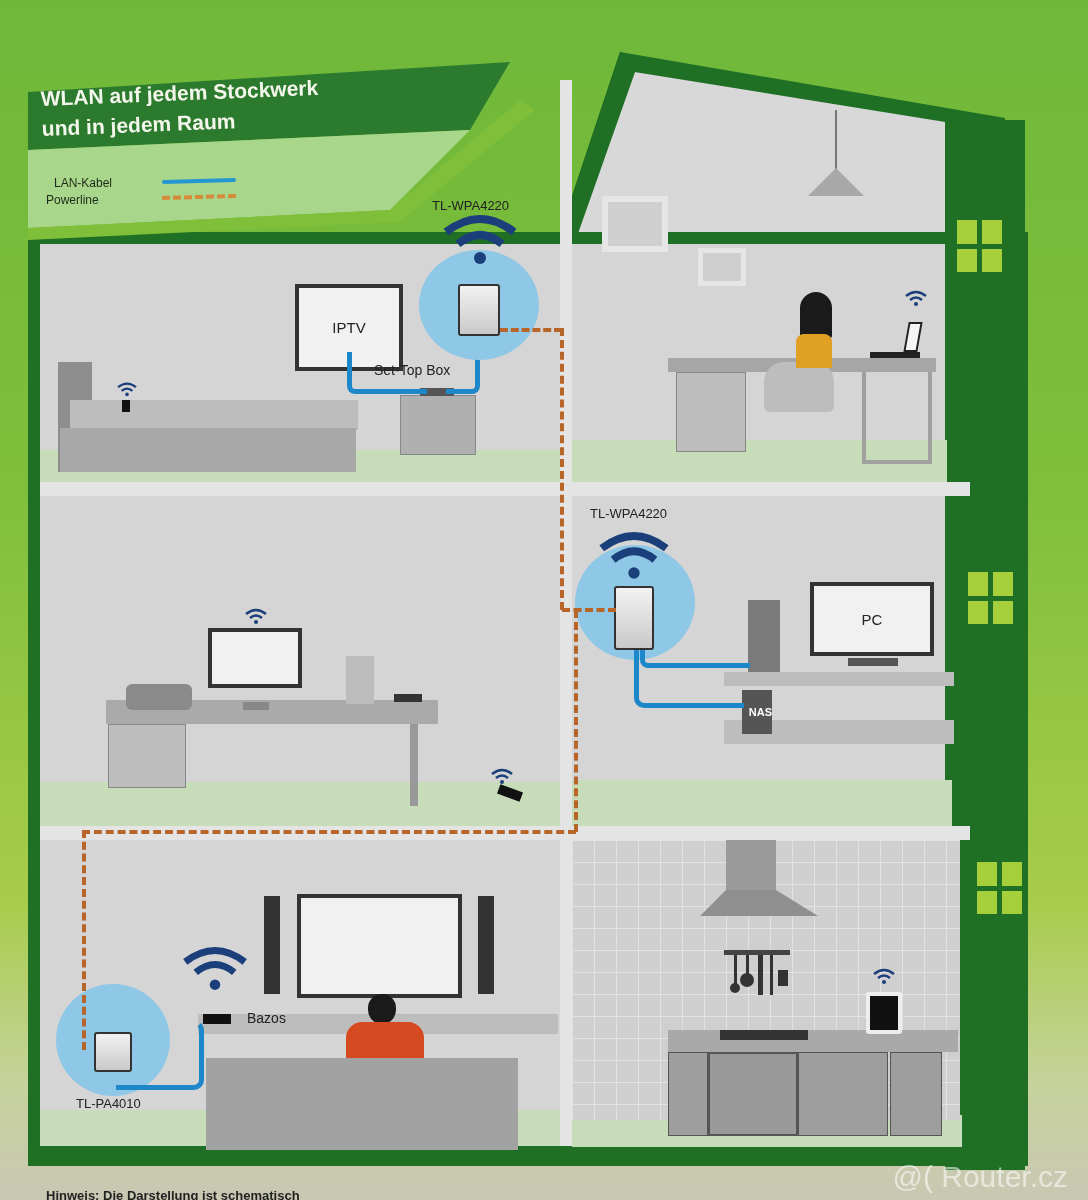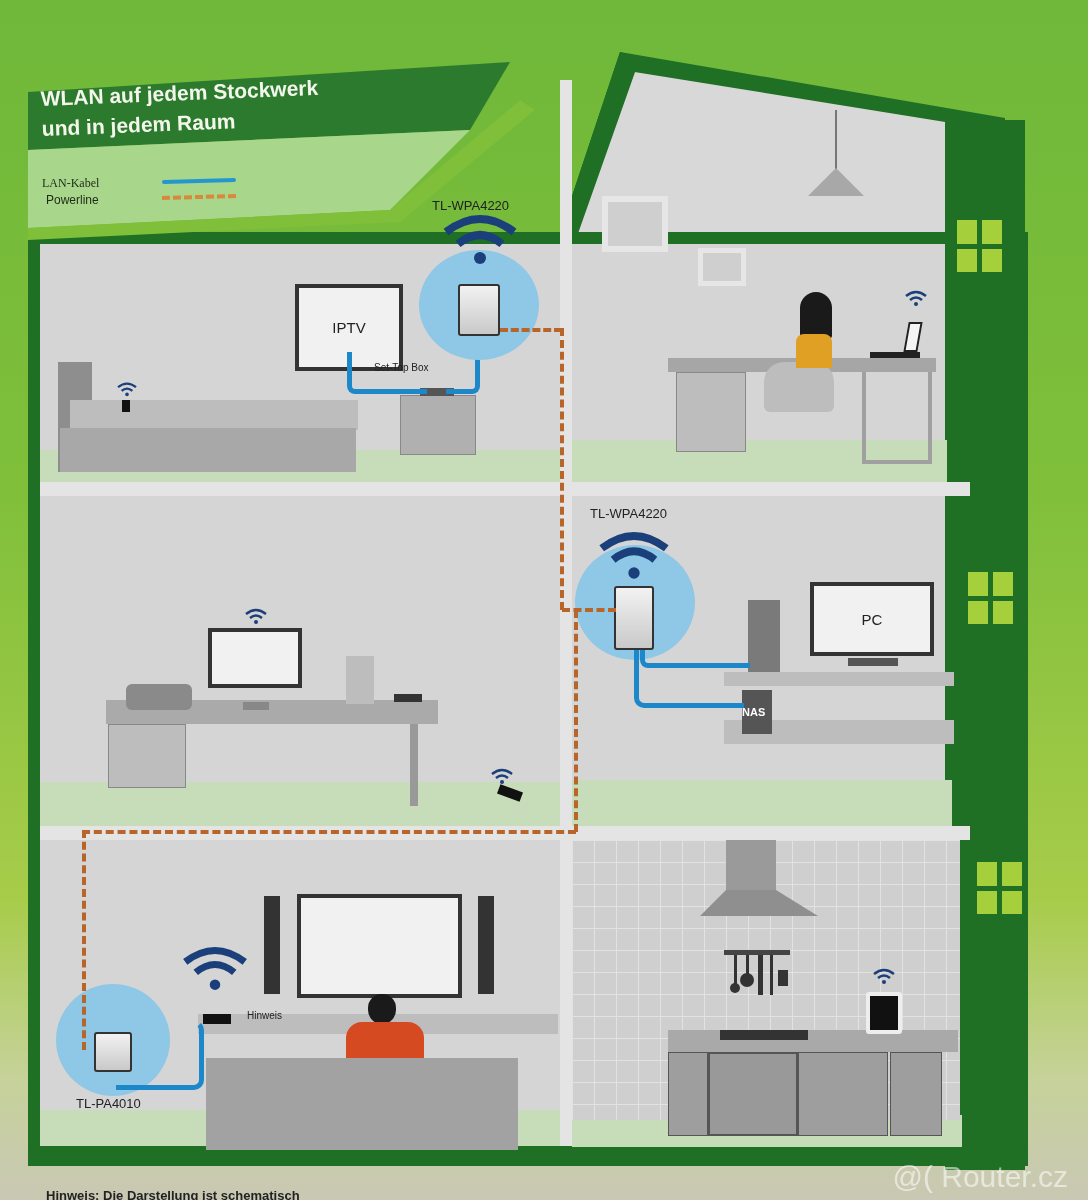--- a/index.html
+++ b/index.html
@@ -26,21 +26,21 @@
   .legend-row { position: absolute; font-size: 12px; color: #1f2a1a; }
   .legend-line-lan { position: absolute; left: 162px; top: 179px; width: 74px; height: 4px; background: #2497cf; border-radius: 2px; transform: rotate(-1.5deg); }
   .legend-line-pl { position: absolute; left: 162px; top: 195px; width: 74px; height: 0; border-top: 4px dashed #d88a3c; transform: rotate(-1.5deg); }
 
   
   .window { position: absolute; display: grid; grid-template-columns: 1fr 1fr; grid-template-rows: 1fr 1fr; gap: 5px; }
   .window div { background: #a6cf3c; }
 
   
   .lbl { position: absolute; font-size: 13px; color: #222; white-space: nowrap; }
-  .lbl-lg { font-size: 10px; }
+  .lbl-lg { font-size: 14px; }
 
   
   .coverage { position: absolute; border-radius: 50%; background: #8fc7e6; }
   .adapter { position: absolute; background: linear-gradient(180deg,#f2f2f2,#c9c9c9); border: 2px solid #333; border-radius: 3px; }
   .screen { position: absolute; background: #f1f1f1; border: 4px solid #333; display: flex; align-items: center; justify-content: center; font-size: 15px; color: #222; }
   .furn { position: absolute; background: #9c9c9c; }
   .furn-light { position: absolute; background: #bdbdbd; }
   .cable { position: absolute; border-color: #1d88c9; border-style: solid; border-width: 0; }
   .pl-dash-v { position: absolute; width: 0; border-left: 4px dashed #b8652a; }
   .pl-dash-h { position: absolute; height: 0; border-top: 4px dashed #b8652a; }
@@ -83,21 +83,21 @@
 
 <svg class="abs" style="left:0;top:0" width="560" height="240">
   <polygon points="28,92 510,62 470,130 28,150" fill="#2c7a2e"></polygon>
   <polygon points="28,150 470,130 390,210 28,228" fill="#a8d68a"></polygon>
   <polygon points="28,228 390,210 520,100 535,110 400,222 28,240" fill="#7fbf3a"></polygon>
 </svg>
 <div class="title-text">
   <div>WLAN auf jedem Stockwerk</div>
   <div>und in jedem Raum</div>
 </div>
-<div class="legend-row" style="left:42px;top:176px;font-family:Liberation Serif, serif;">LAN-Kabel</div>
+<div class="legend-row" style="left:54px;top:176px;">LAN-Kabel</div>
 <div class="legend-row" style="left:46px;top:193px;">Powerline</div>
 <div class="legend-line-lan"></div>
 <div class="legend-line-pl"></div>
 
 <div class="divider-v" style="left:560px;top:80px;height:1066px;"></div>
 <div class="divider-h" style="left:40px;top:482px;width:930px;"></div>
 <div class="divider-h" style="left:40px;top:826px;width:930px;"></div>
 
 <div class="floor-strip" style="left:40px;top:450px;width:520px;height:32px;"></div>
 <div class="floor-strip" style="left:572px;top:440px;width:375px;height:42px;"></div>
@@ -190,37 +190,37 @@
     </svg>
   <div class="adapter" style="left:614px;top:586px;width:40px;height:64px;"></div>
   <div class="lbl" style="left:590px;top:506px;">TL-WPA4220</div>
   <div class="furn" style="left:748px;top:600px;width:32px;height:74px;background:#7a7a7a;"></div>
   <div class="screen" style="left:810px;top:582px;width:124px;height:74px;">
       <span>PC</span>
     </div>
   <div class="furn" style="left:848px;top:658px;width:50px;height:8px;background:#555;"></div>
   <div class="furn-light" style="left:724px;top:672px;width:230px;height:14px;"></div>
   <div class="furn-light" style="left:724px;top:720px;width:230px;height:24px;"></div>
-  <div class="furn" style="left:742px;top:690px;width:30px;height:44px;background:#555;color:#fff;font-size:11px;font-weight:700;display:flex;align-items:center;justify-content:flex-start;">
+  <div class="furn" style="left:742px;top:690px;width:30px;height:44px;background:#555;color:#fff;font-size:11px;font-weight:700;display:flex;align-items:center;justify-content:flex-end;">
       <span>NAS</span>
     </div>
   <div class="cable" style="left:640px;top:650px;width:110px;height:18px;border-left-width:5px;border-bottom-width:5px;border-bottom-left-radius:8px;"></div>
   <div class="cable" style="left:634px;top:650px;width:110px;height:58px;border-left-width:5px;border-bottom-width:5px;border-bottom-left-radius:10px;"></div>
 </div>
 
 <div class="abs" style="left:0;top:0;">
   <div class="screen" style="left:297px;top:894px;width:165px;height:104px;"></div>
   <div class="furn" style="left:264px;top:896px;width:16px;height:98px;background:#333;"></div>
   <div class="furn" style="left:478px;top:896px;width:16px;height:98px;background:#333;"></div>
   <div class="furn-light" style="left:198px;top:1014px;width:360px;height:20px;"></div>
   <div class="abs" style="left:368px;top:994px;width:28px;height:30px;background:#1a1a1a;border-radius:14px;"></div>
   <div class="abs" style="left:346px;top:1022px;width:78px;height:38px;background:#d64a22;border-radius:16px 16px 0 0;"></div>
   <div class="furn" style="left:206px;top:1058px;width:312px;height:92px;background:#a2a2a2;"></div>
   <div class="furn" style="left:203px;top:1014px;width:28px;height:10px;background:#111;"></div>
-  <div class="lbl lbl-lg" style="left:247px;top:1010px;">Hinweis</div>
+  <div class="lbl lbl-lg" style="left:247px;top:1010px;">Bazos</div>
   <svg class="wifi" style="left:180px;top:942px" width="70" height="52" viewBox="0 0 80 58">
       <path d="M6 22 Q40 -4 74 22" stroke="#1b3f7a" stroke-width="8" fill="none"></path>
       <path d="M18 34 Q40 16 62 34" stroke="#1b3f7a" stroke-width="8" fill="none"></path>
       <circle cx="40" cy="48" r="6" fill="#1b3f7a"></circle>
     </svg>
   <div class="coverage" style="left:56px;top:984px;width:114px;height:112px;"></div>
   <div class="adapter" style="left:94px;top:1032px;width:38px;height:40px;"></div>
   <div class="lbl" style="left:76px;top:1096px;">TL-PA4010</div>
   <div class="cable" style="left:116px;top:1020px;width:88px;height:70px;border-right-width:5px;border-bottom-width:5px;border-top-width:5px;border-radius:0 10px 10px 0;border-top-color:transparent;"></div>
 </div>

